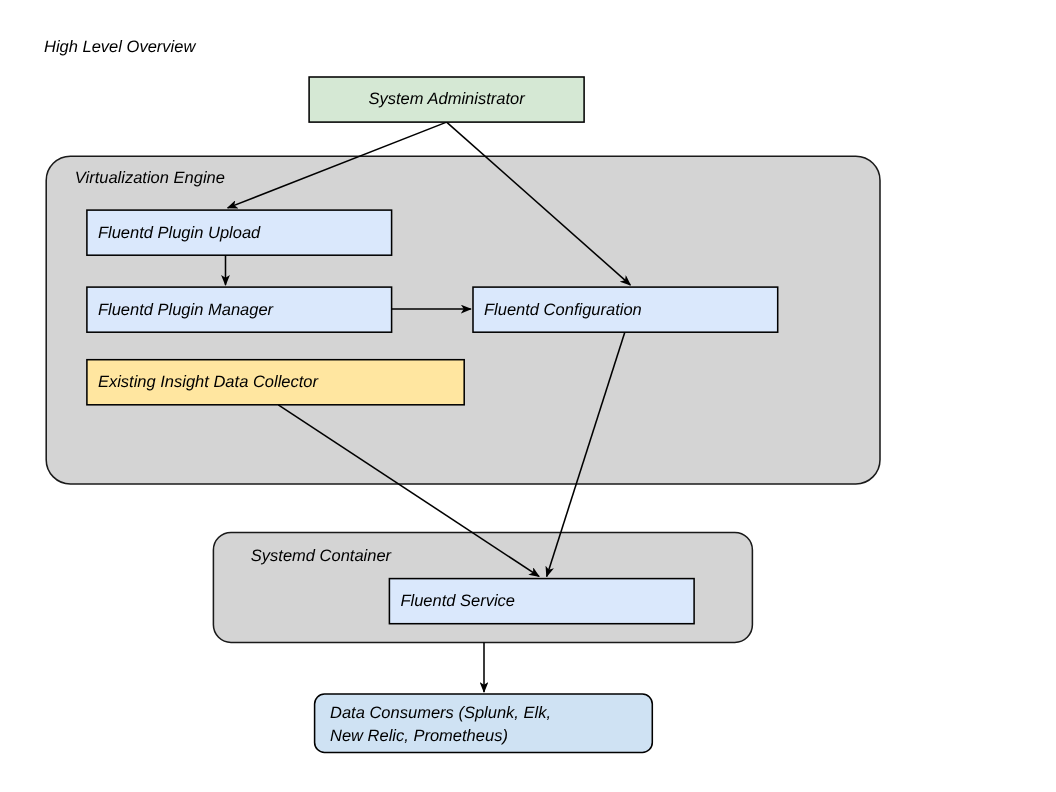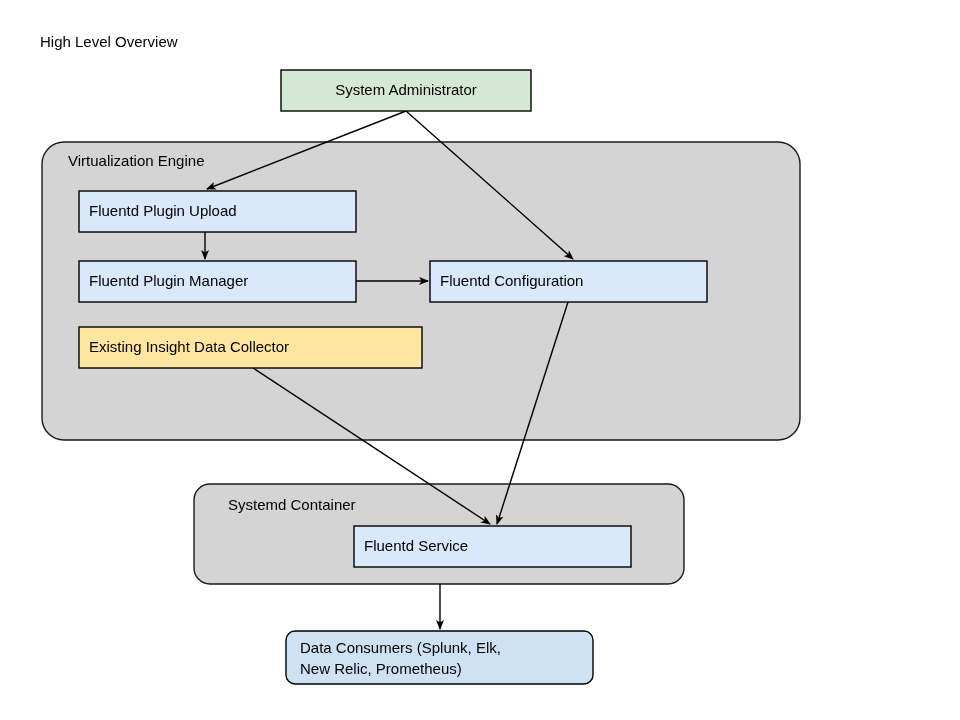--- a/index.html
+++ b/index.html
@@ -12,20 +12,21 @@
     width: 960px;
     height: 720px;
     overflow: hidden;
     font-family: "Liberation Sans", sans-serif;
     color: #000000;
   }
   #diagram-root {
     position: relative;
     width: 960px;
     height: 527px;
+    font-style: italic;
   }
   svg#diagram {
     display: block;
     width: 960px;
     height: 720px;
   }
   .box-label {
     font-family: "Liberation Sans", sans-serif;
     font-size: 15px;
     fill: #000000;

